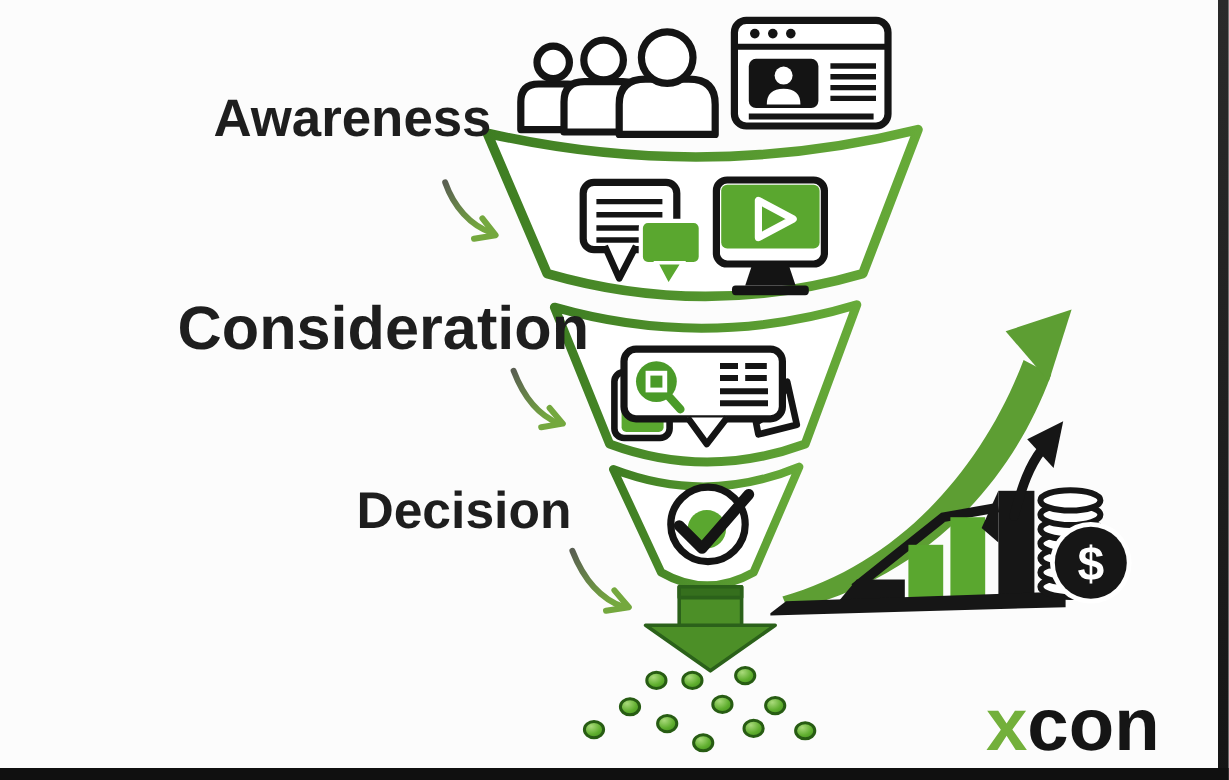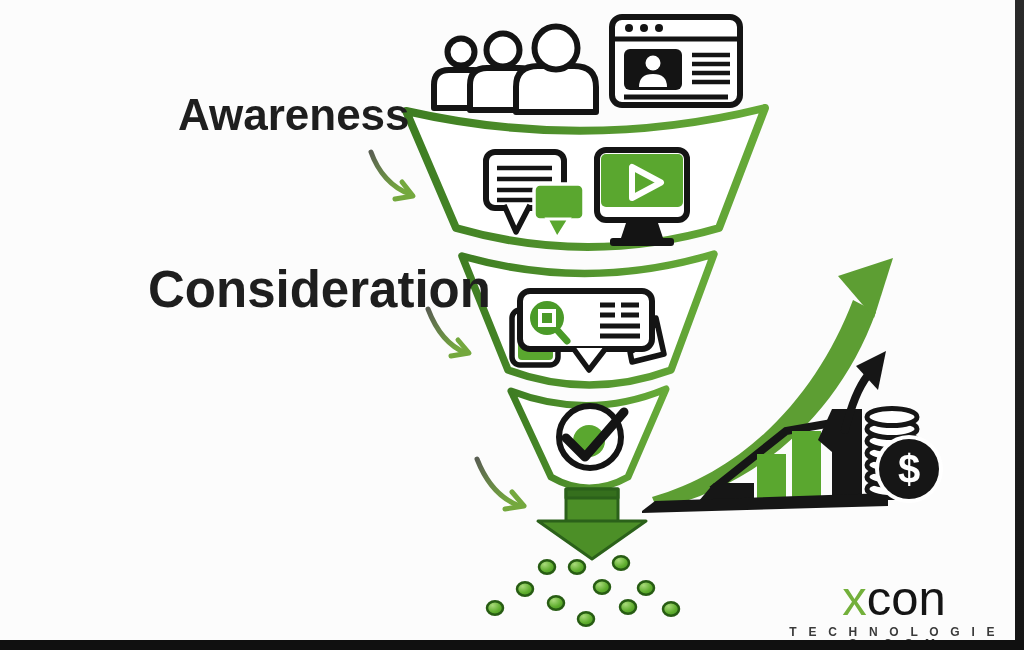--- a/index.html
+++ b/index.html
@@ -8,31 +8,30 @@
     position:relative;width:1024px;height:650px;
     background:#fcfcfc;
     font-family:"Liberation Sans",sans-serif;
   }
   .illustration{position:absolute;left:0;top:0;}
   .stage-label{
     position:absolute;
     font-weight:bold;color:#1e1e1e;
     font-family:"Liberation Sans",sans-serif;
     white-space:nowrap;
-    margin-top:16px;
   }
   #lbl-awareness{left:178px;top:74px;font-size:44px;}
   #lbl-consideration{left:148px;top:244px;font-size:51px;}
   #lbl-decision{left:297px;top:402px;font-size:43px;}
   .logo{
     position:absolute;left:788px;top:574px;width:212px;
     text-align:center;line-height:1;
   }
   .logo-main{
-    font-size:49px;font-weight:normal;letter-spacing:0px;
+    font-size:62px;font-weight:bold;letter-spacing:0px;
     font-family:"Liberation Sans",sans-serif;
   }
   .logo-x{color:#73b03b;}
   .logo-rest{color:#151515;}
   .logo-sub{
     margin-top:3px;font-size:12px;letter-spacing:4.2px;
     color:#3a3a3a;font-weight:bold;
     font-family:"Liberation Sans",sans-serif;
   }
   .frame-right{
@@ -210,20 +209,21 @@
       <g>
         <circle cx="909" cy="469" r="34" fill="#ffffff"></circle>
         <circle cx="909" cy="469" r="30" fill="#161616"></circle>
         <text x="909" y="483" text-anchor="middle" fill="#ffffff" font-family="Liberation Sans, sans-serif" font-size="40" font-weight="bold">$</text>
       </g>
     </g>
   </svg>
 
   <div class="stage-label" id="lbl-awareness">Awareness</div>
   <div class="stage-label" id="lbl-consideration">Consideration</div>
+  <div class="stage-label" id="lbl-decision">Decision</div>
 
   <div class="logo">
     <div class="logo-main">
       <span class="logo-x">x</span><span class="logo-rest">con</span>
     </div>
     <div class="logo-sub">T E C H N O L O G I E S . C O M</div>
   </div>
 
   <div class="frame-right"></div>
   <div class="frame-bottom"></div>

